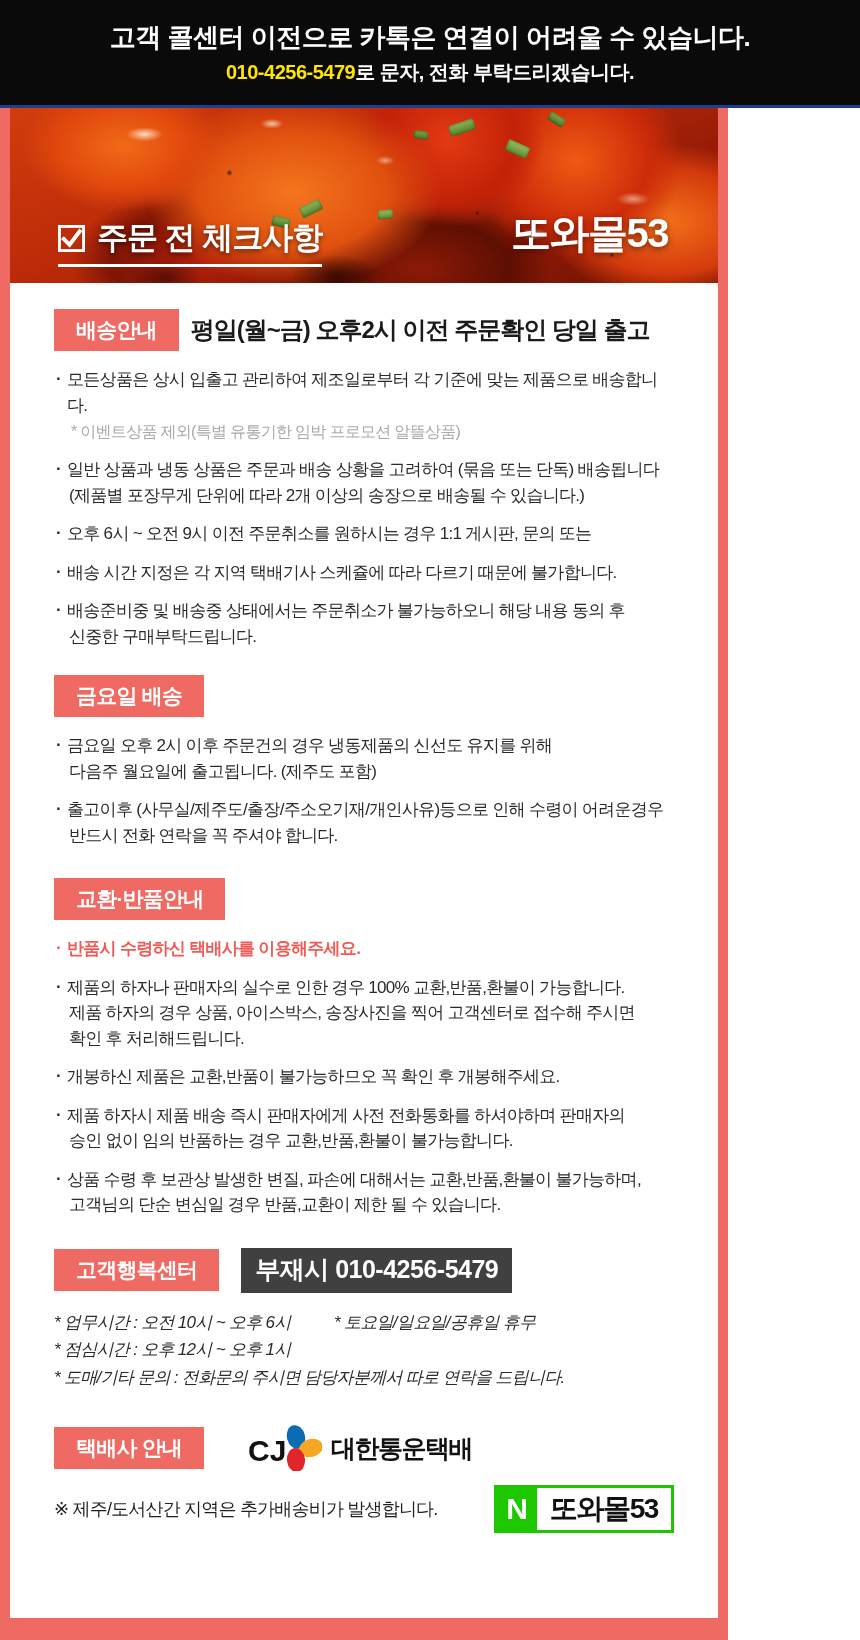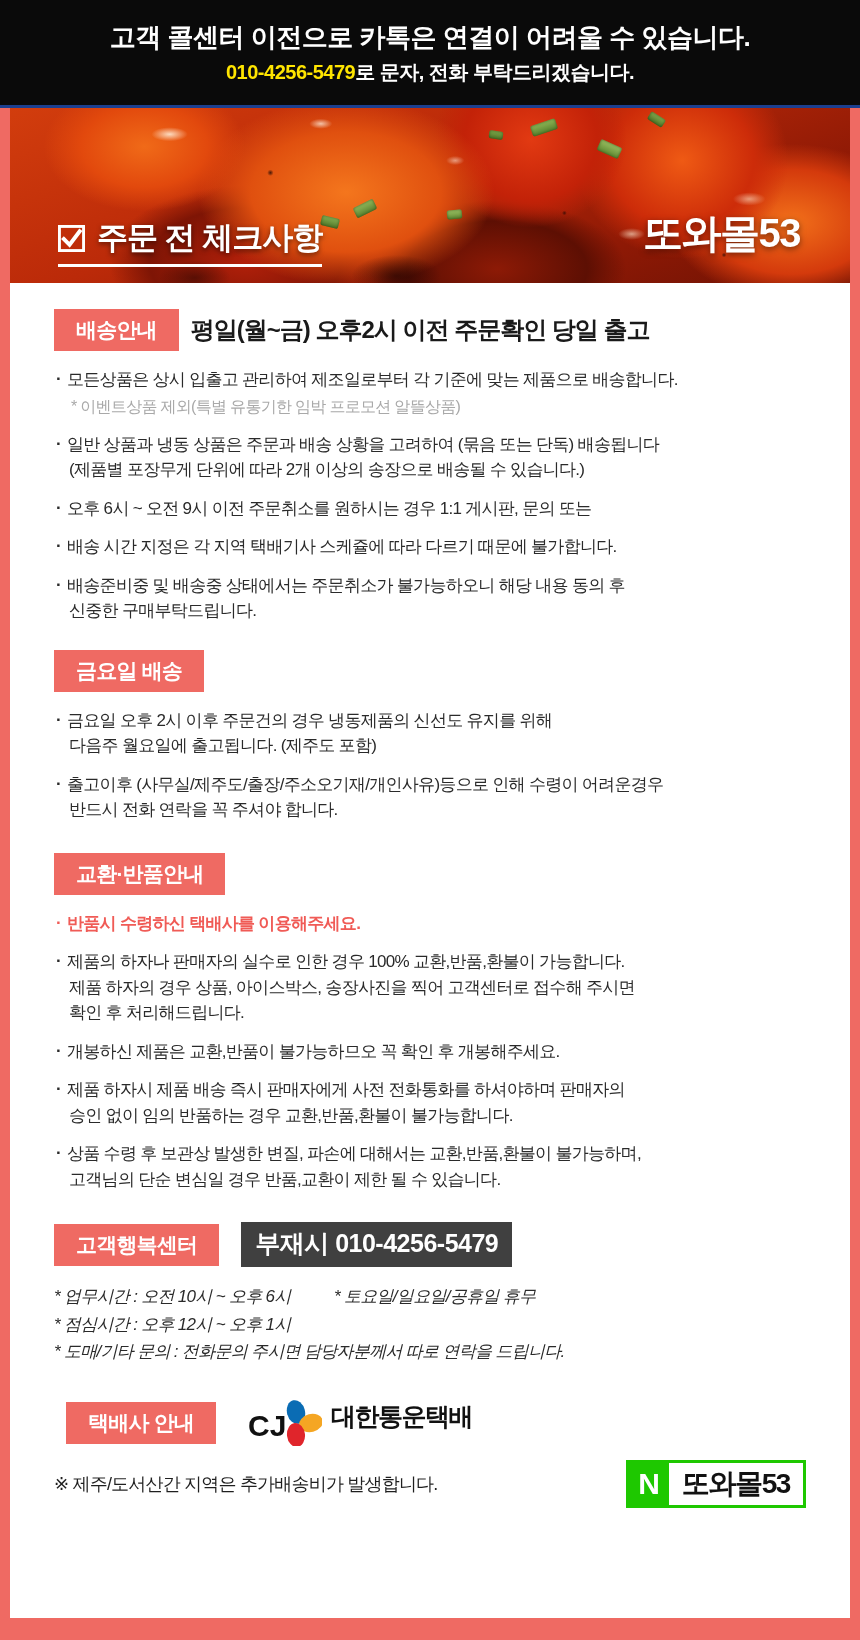--- a/index.html
+++ b/index.html
@@ -26,21 +26,21 @@
   }
   .topbanner .l2{
     font-size:20px; font-weight:bold; color:#ffffff; letter-spacing:-.5px;
     white-space:nowrap;
   }
   .topbanner .l2 .phone{ color:#ffe500; }
 
   
   .frame{
     position:relative;
-    width:860px; height:1532px;
+    width:728px; height:1532px;
     background:#ffffff;
     border-left:10px solid #ef6a63;
     border-right:10px solid #ef6a63;
     border-bottom:22px solid #ef6a63;
   }
 
   
   .hero{
     position:relative;
     height:175px;
@@ -148,22 +148,22 @@
     white-space:nowrap;
   }
   .hours{ margin-top:16px;font-style:italic; }
   .hline{
     font-size:17px; letter-spacing:-.7px; color:#2a2a2a; line-height:1.62;
     display:flex;
   }
   .hline .a{ min-width:280px; }
 
   
-  .courier{ margin-top:34px; display:flex; align-items:center; gap:32px;margin-left:12px; }
-  .cjlogo{ display:flex; align-items:flex-start; gap:9px; }
+  .courier{ margin-top:34px; display:flex; align-items:center; gap:44px; }
+  .cjlogo{ display:flex; align-items:center; gap:9px; }
   .cjmark{ position:relative; width:74px; height:46px; flex:0 0 auto; }
   .cjname{ font-size:25px; font-weight:bold; letter-spacing:-1.5px; color:#111; }
 
   .bottomrow{ margin-top:14px; display:flex; align-items:center; justify-content:space-between;gap:30px; }
   .jeju{ font-size:18px; letter-spacing:-.8px; color:#1f1f1f; }
   .nbadge{ display:flex; align-items:stretch; border:3px solid #1ec800; height:48px; }
   .nbadge .nbox{
     background:#1ec800; color:#ffffff;
     font-size:30px; font-weight:bold; line-height:42px;
     padding:0 9px; font-family:"Liberation Sans",sans-serif;

